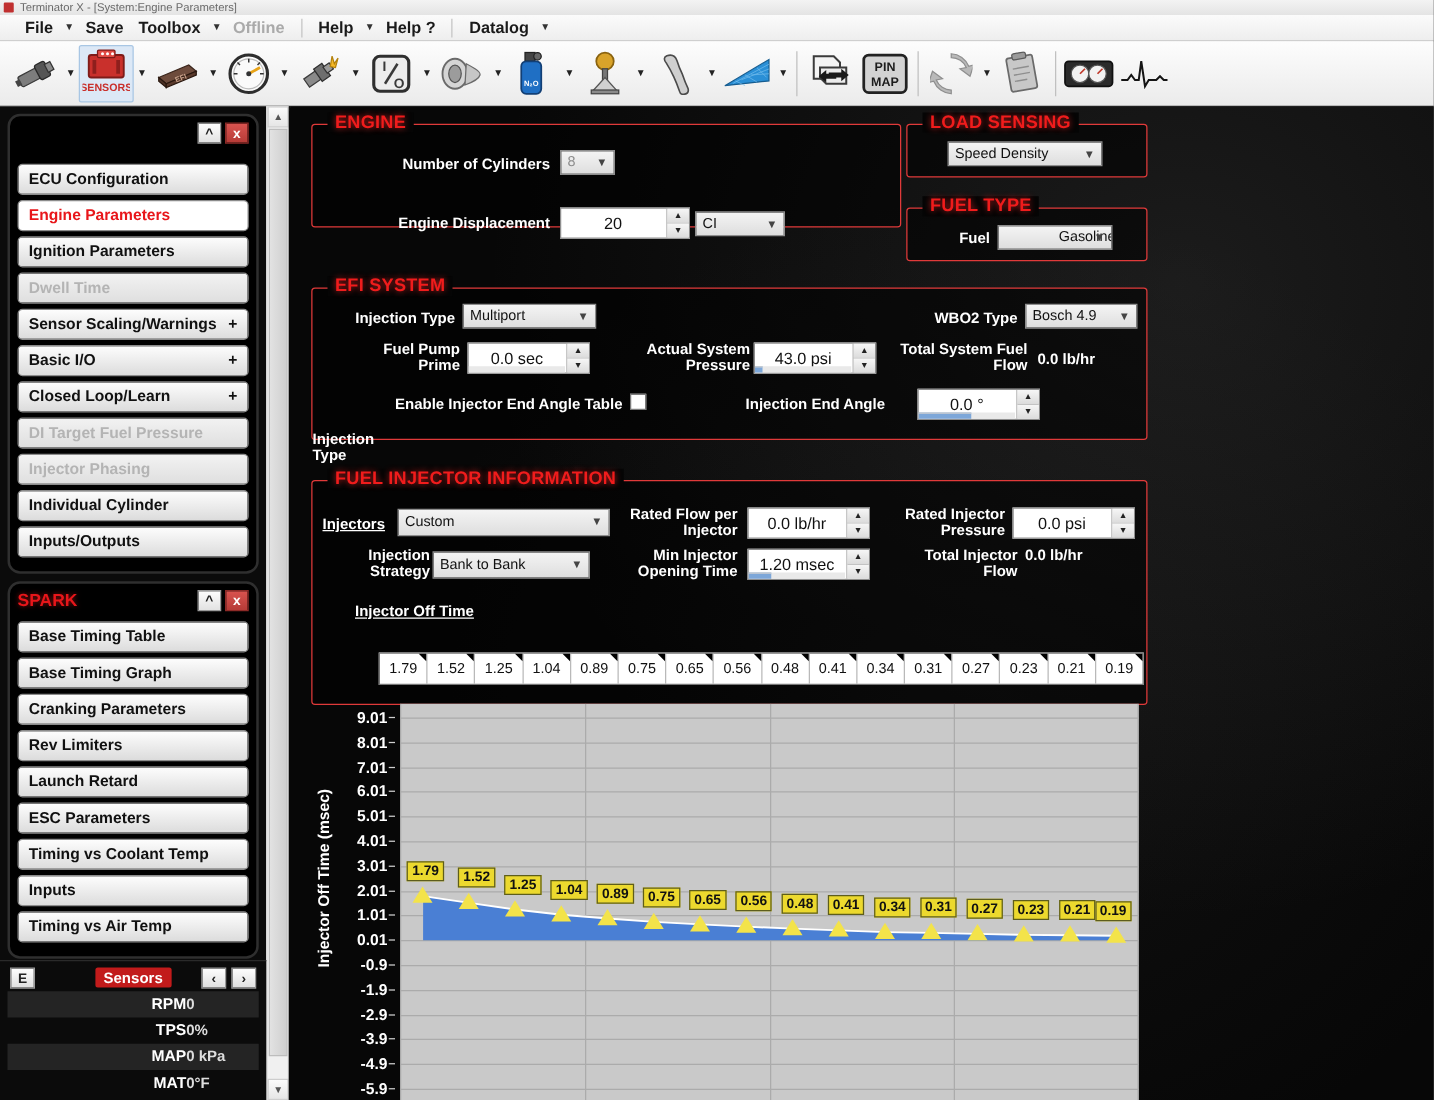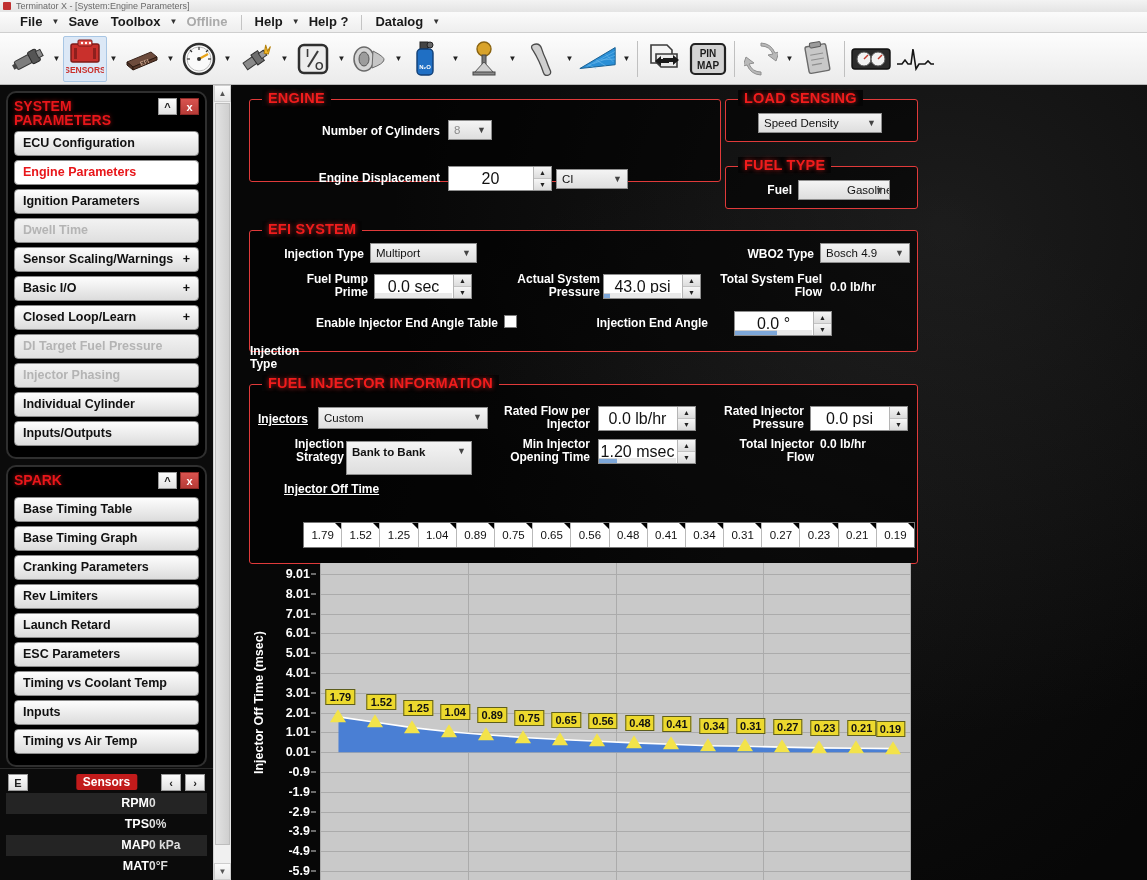--- a/index.html
+++ b/index.html
@@ -191,21 +191,21 @@
     position: absolute; right: 5px; top: 0; line-height: 19px;
     font-size: 9px; color: #444;
   }
   .spin {
     position: absolute; height: 25px; border: 1px solid #8e8e8e;
     background: #ffffff; cursor: text;
   }
   .spin .sv {
     position: absolute; left: 0; right: 19px; top: 0; height: 100%;
     display: flex; align-items: center; justify-content: center;
-    font-size: 16px; color: #111;
+    font-size: 13px; color: #111;
   }
   .spin .bar {
     position: absolute; left: 0; bottom: 0; height: 5px;
     background: #7da7d9; border-top: 1px solid #cfcfcf;
   }
   .spin .barbg {
     position: absolute; left: 0; right: 19px; bottom: 0; height: 5px;
     background: #e9e9e9;
   }
   .spin .btns {
@@ -489,21 +489,20 @@
       <svg width="40" height="26" viewBox="0 0 40 26">
         <polyline points="2,18 7,18 10,14 13,18 16,18 18,3 21,23 24,18 30,18 33,15 36,18 39,18" fill="none" stroke="#151515" stroke-width="1.6"></polyline>
       </svg>
     </div>
   </div>
 
   <div id="sidebar">
 
     <div class="panel">
       <div class="panel-head">
-        <div class="panel-title">SYSTEM PARAMETERS</div>
         <div class="panel-btns">
           <div class="pbtn">^</div>
           <div class="pbtn close">x</div>
         </div>
       </div>
       <div class="navbtn">
         <span>ECU Configuration</span></div>
       <div class="navbtn active">
         <span>Engine Parameters</span></div>
       <div class="navbtn">
@@ -710,21 +709,21 @@
       <div class="lbl" style="left:458px; top:20px; width:96px;">Rated Injector Pressure</div>
       <div class="spin" style="left:560px; top:21px; width:98px;">
         <div class="sv">0.0 psi</div>
         <div class="btns">
           <div>▲</div>
           <div>▼</div>
         </div>
       </div>
 
       <div class="lbl" style="left:24px; top:53px; width:70px;">Injection Strategy</div>
-      <div class="sel" style="left:96px; top:56px; width:126px; height:34px; line-height:20px;font-weight:bold;">
+      <div class="sel" style="left:96px; top:56px; width:126px; height:22px; line-height:20px;">
         <span>Bank to Bank</span>
         <span class="arw">▼</span>
       </div>
 
       <div class="lbl" style="left:250px; top:53px; width:90px;">Min Injector Opening Time</div>
       <div class="spin" style="left:348px; top:54px; width:98px;">
         <div class="sv">1.20 msec</div>
         <div class="barbg"></div>
         <div class="bar" style="width:18px;"></div>
         <div class="btns">

